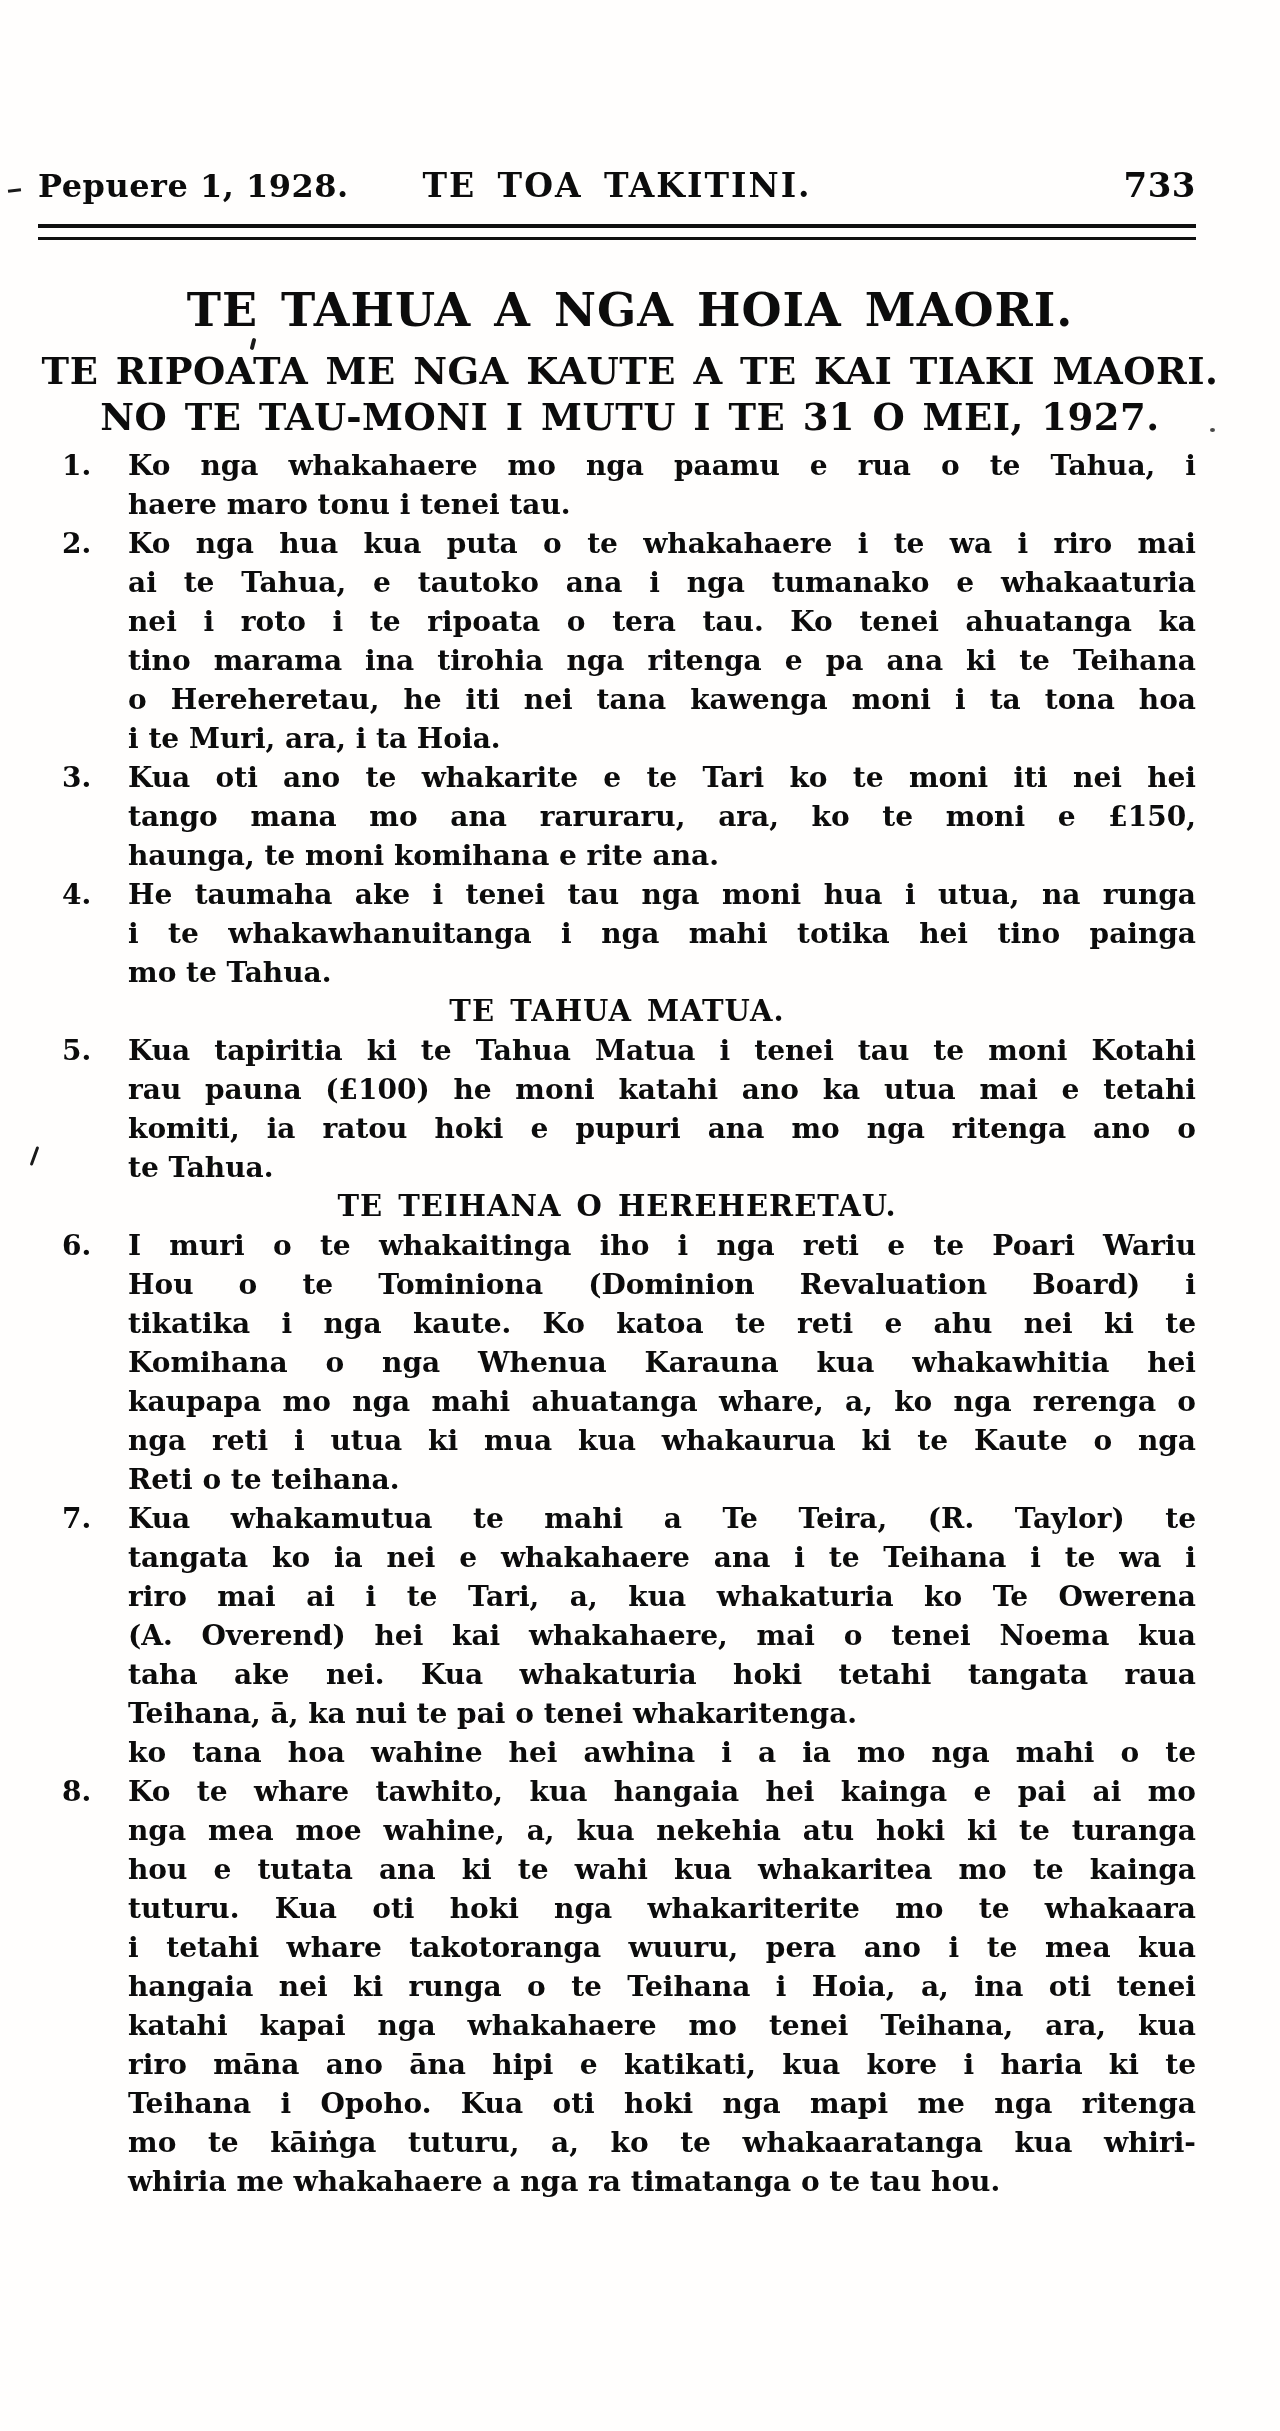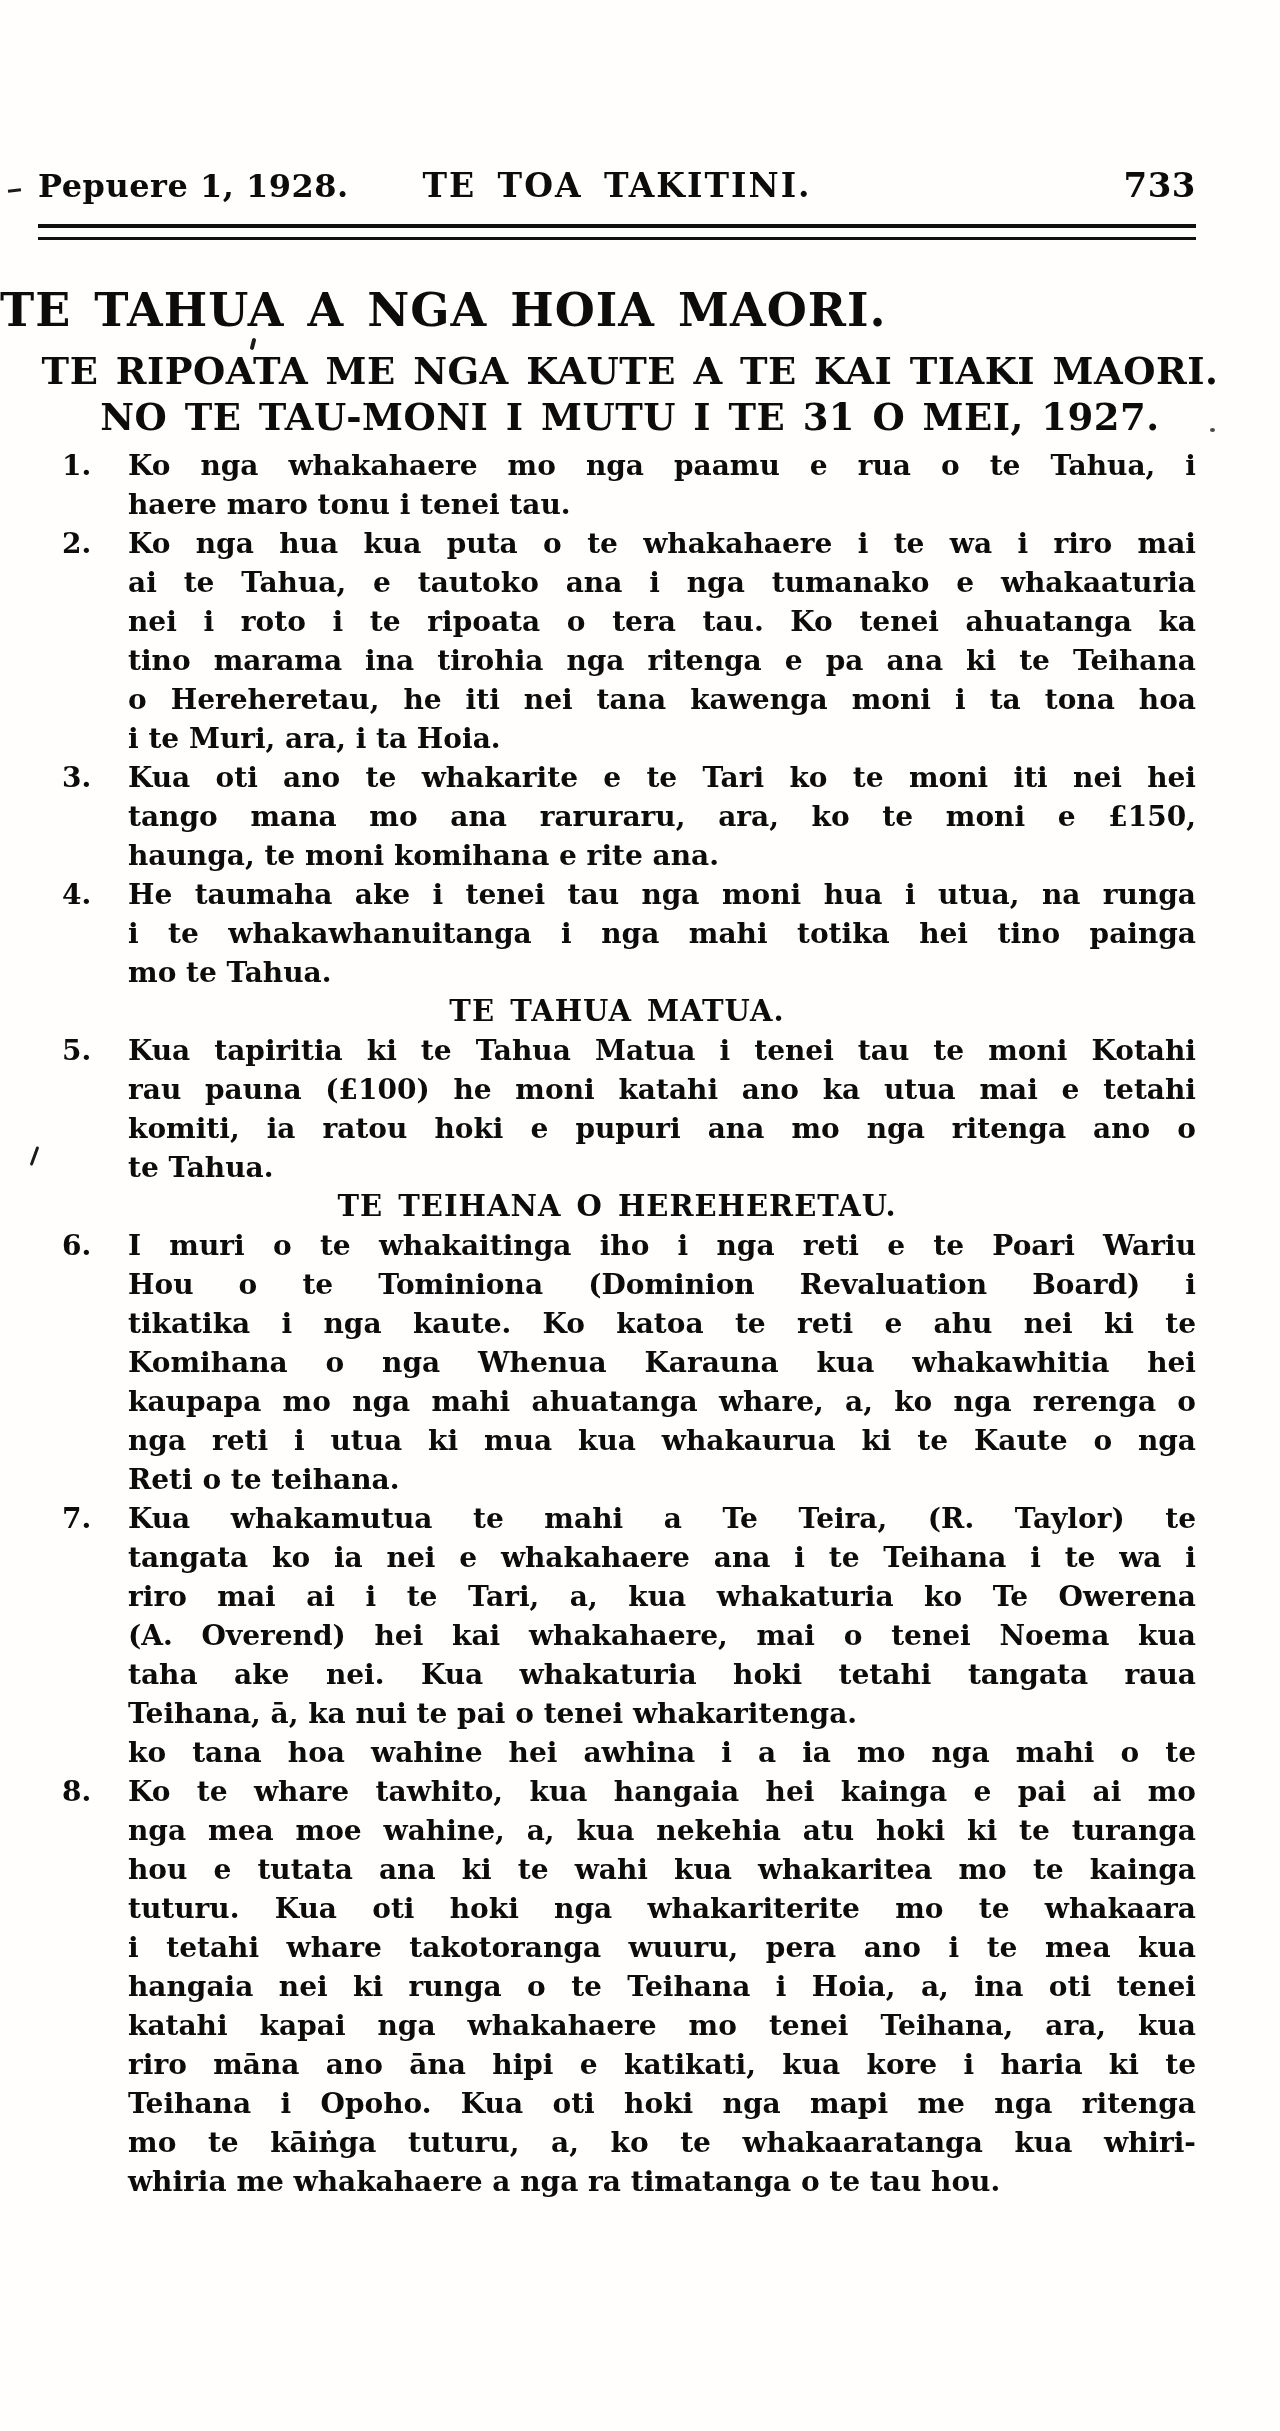--- a/index.html
+++ b/index.html
@@ -50,20 +50,21 @@
     border-top: 4px solid #101010;
     border-bottom: 3px solid #101010;
   }
 
   
   .article-title {
     position: absolute;
     top: 283px;
     left: 0;
     width: 1260px;
+    text-align: center;
     font-size: 46px;
     font-weight: 700;
     letter-spacing: 1px;
     word-spacing: 6px;
   }
   .subtitle {
     position: absolute;
     left: 0;
     width: 1260px;
     text-align: center;

